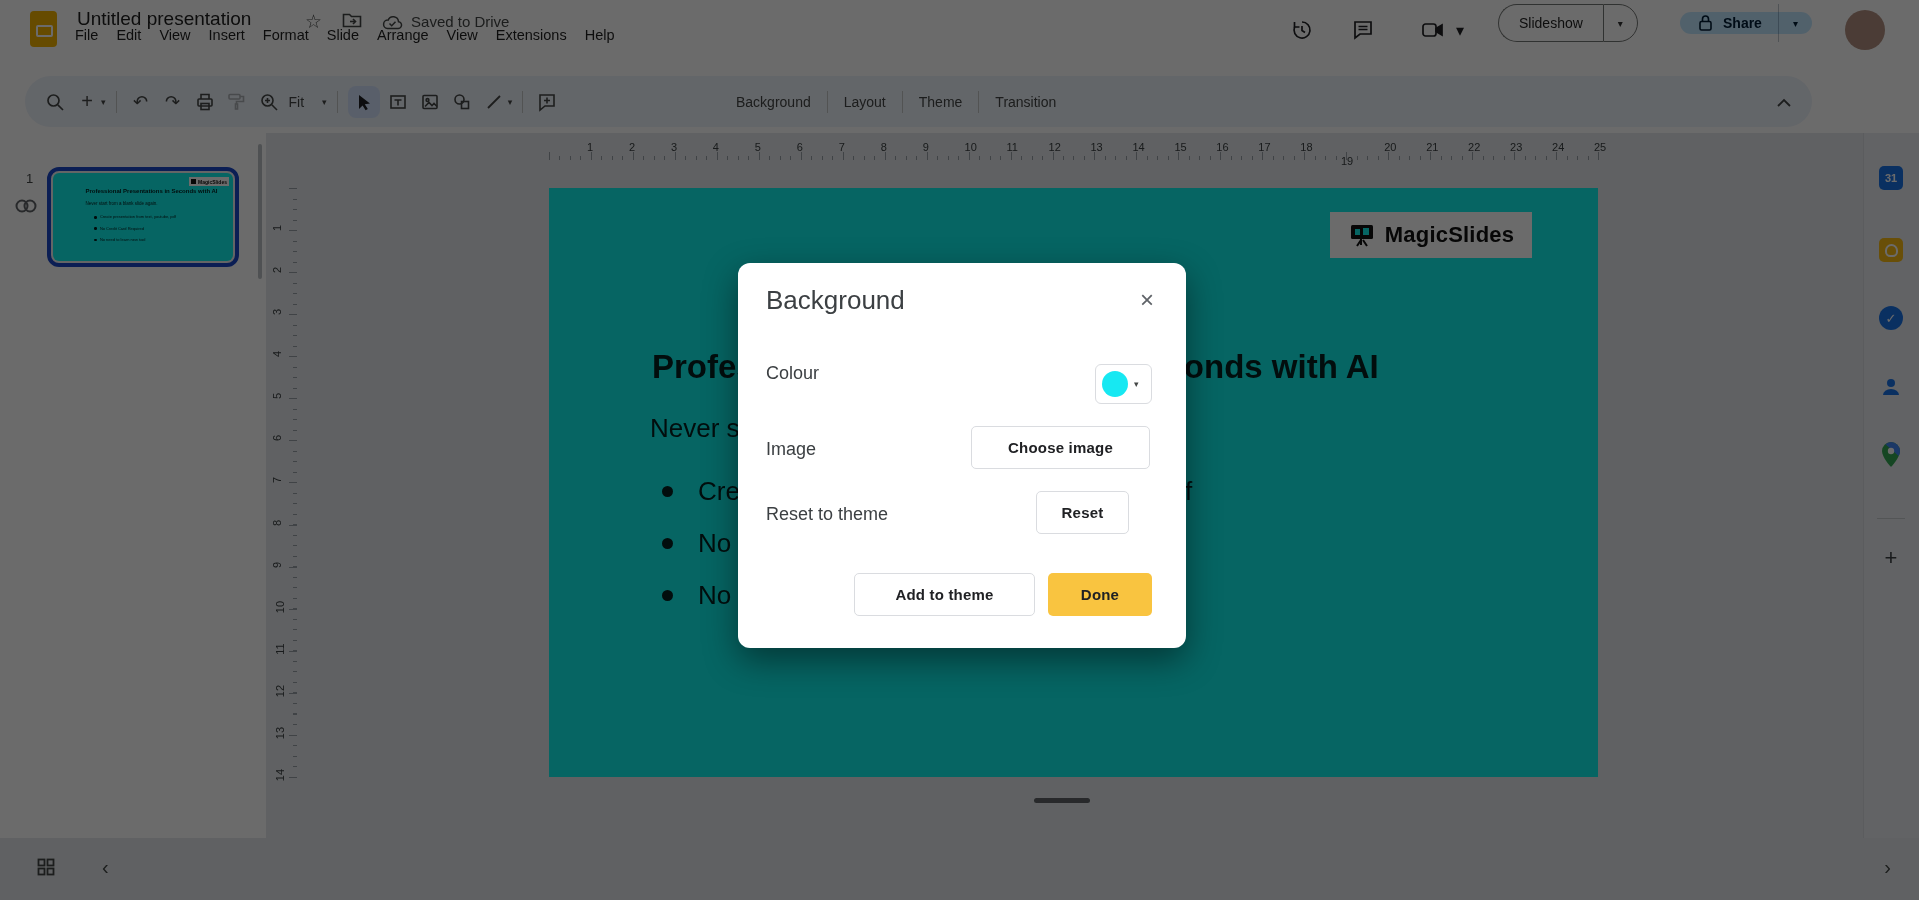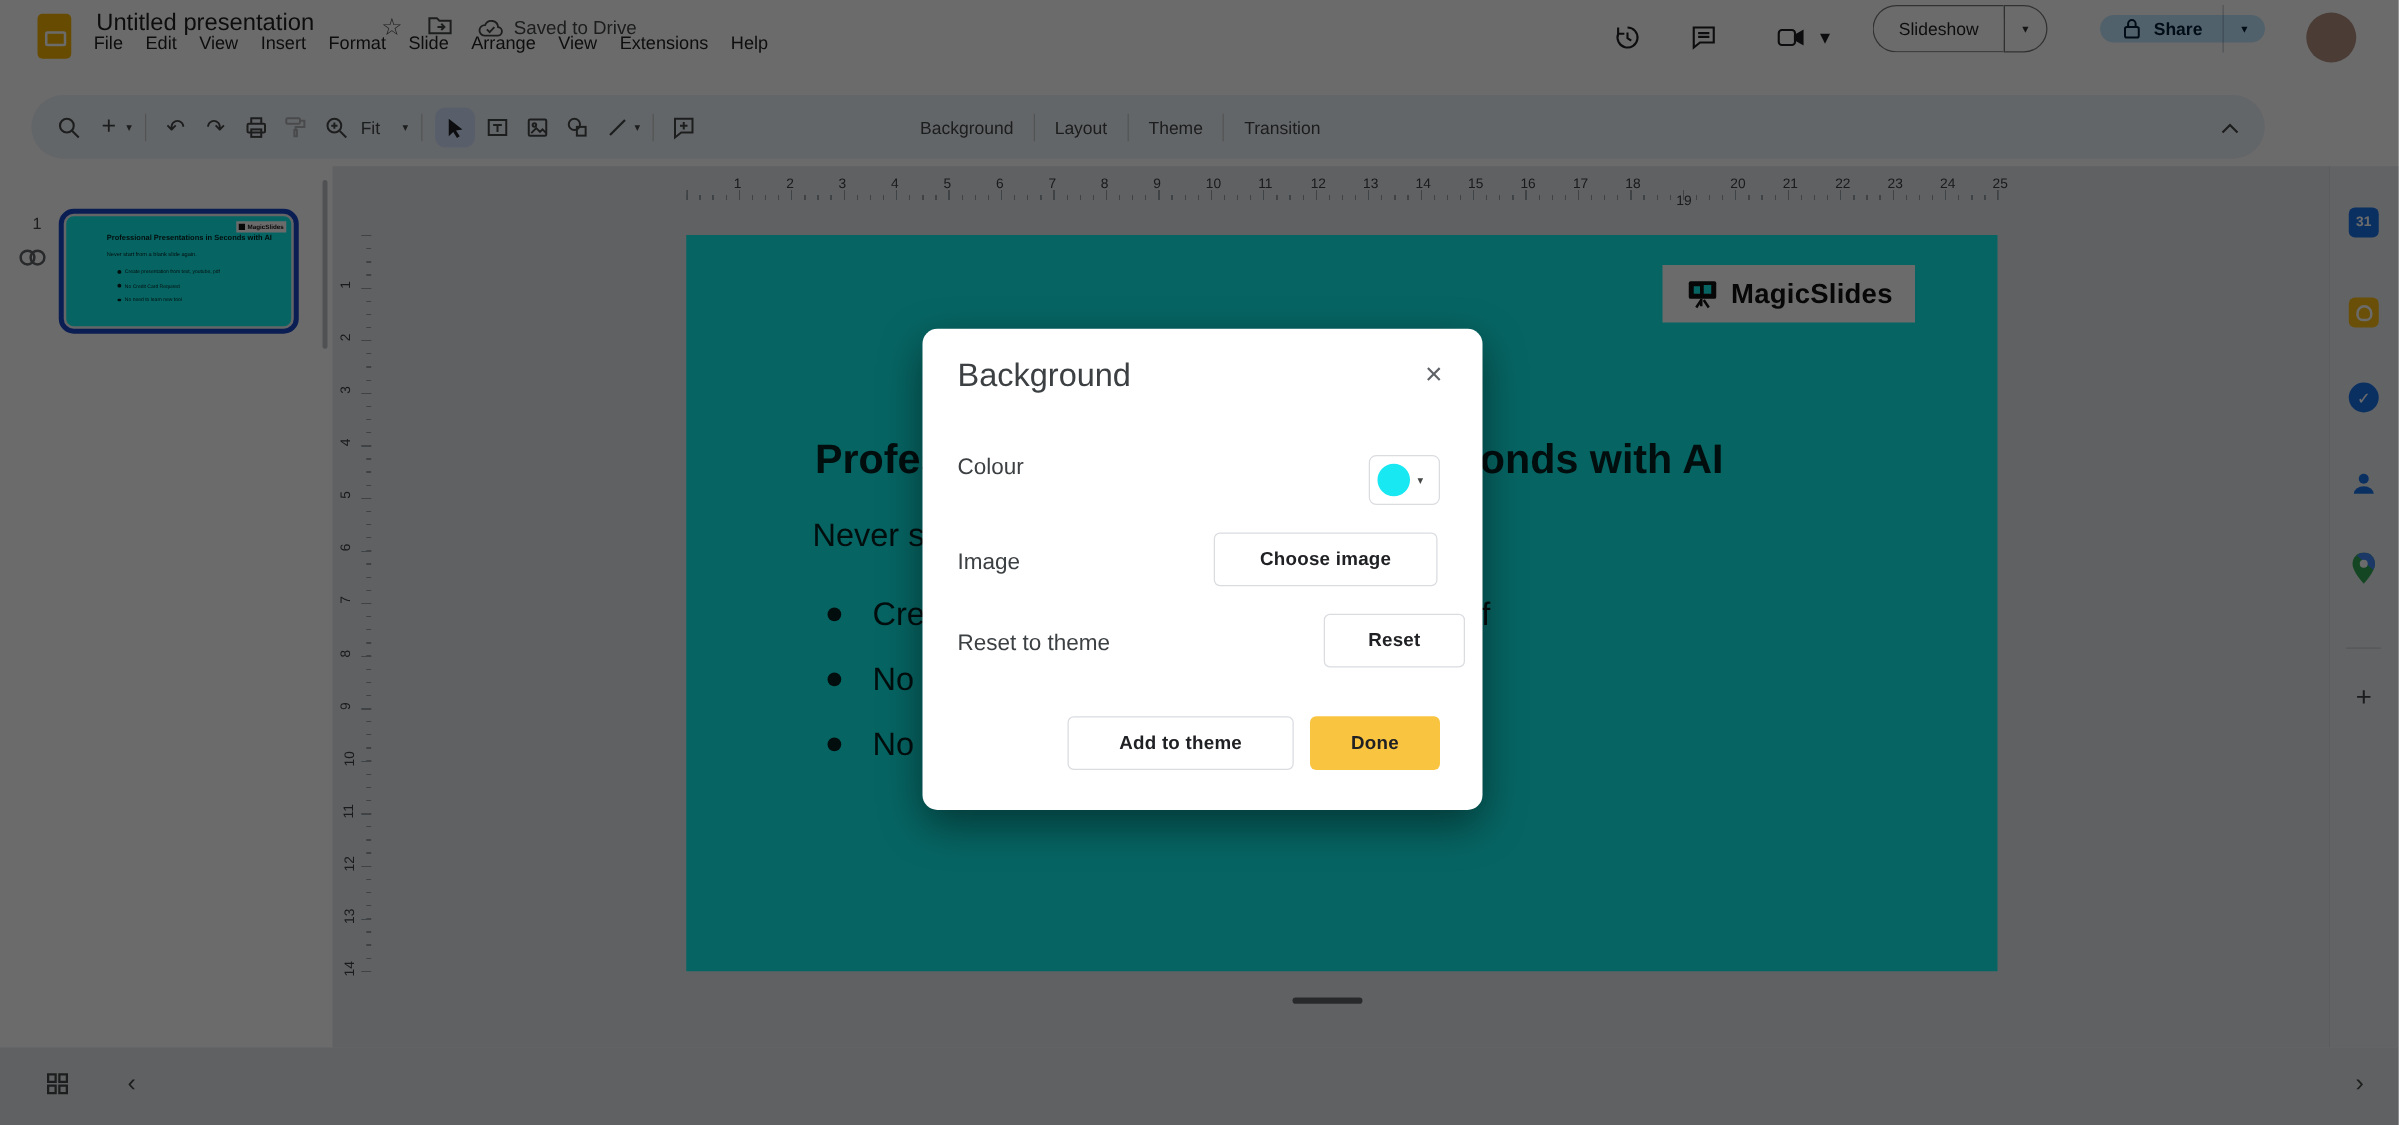--- a/index.html
+++ b/index.html
@@ -426,19 +426,19 @@
     <div class="dlg-label" style="top:100px">Colour</div>
     <div class="swatch">
       <span class="dot" style="background: rgb(23, 232, 242);"></span>
       <span class="car">▾</span>
     </div>
 
     <div class="dlg-label" style="top:176px">Image</div>
     <div class="dbtn" style="left:233px;top:163px;width:179px;height:43px">Choose image</div>
 
     <div class="dlg-label" style="top:241px">Reset to theme</div>
-    <div class="dbtn" style="left:321px;top:228px;width:113px;height:43px">Reset</div>
+    <div class="dbtn" style="left:298px;top:228px;width:93px;height:43px">Reset</div>
 
     <div class="dbtn" style="left:116px;top:310px;width:181px;height:43px">Add to theme</div>
     <div class="dbtn done" style="left: 310px; top: 310px; width: 104px; height: 43px; background: rgb(249, 196, 64);">Done</div>
   </div>
 
 </div>
 
 </body></html>

